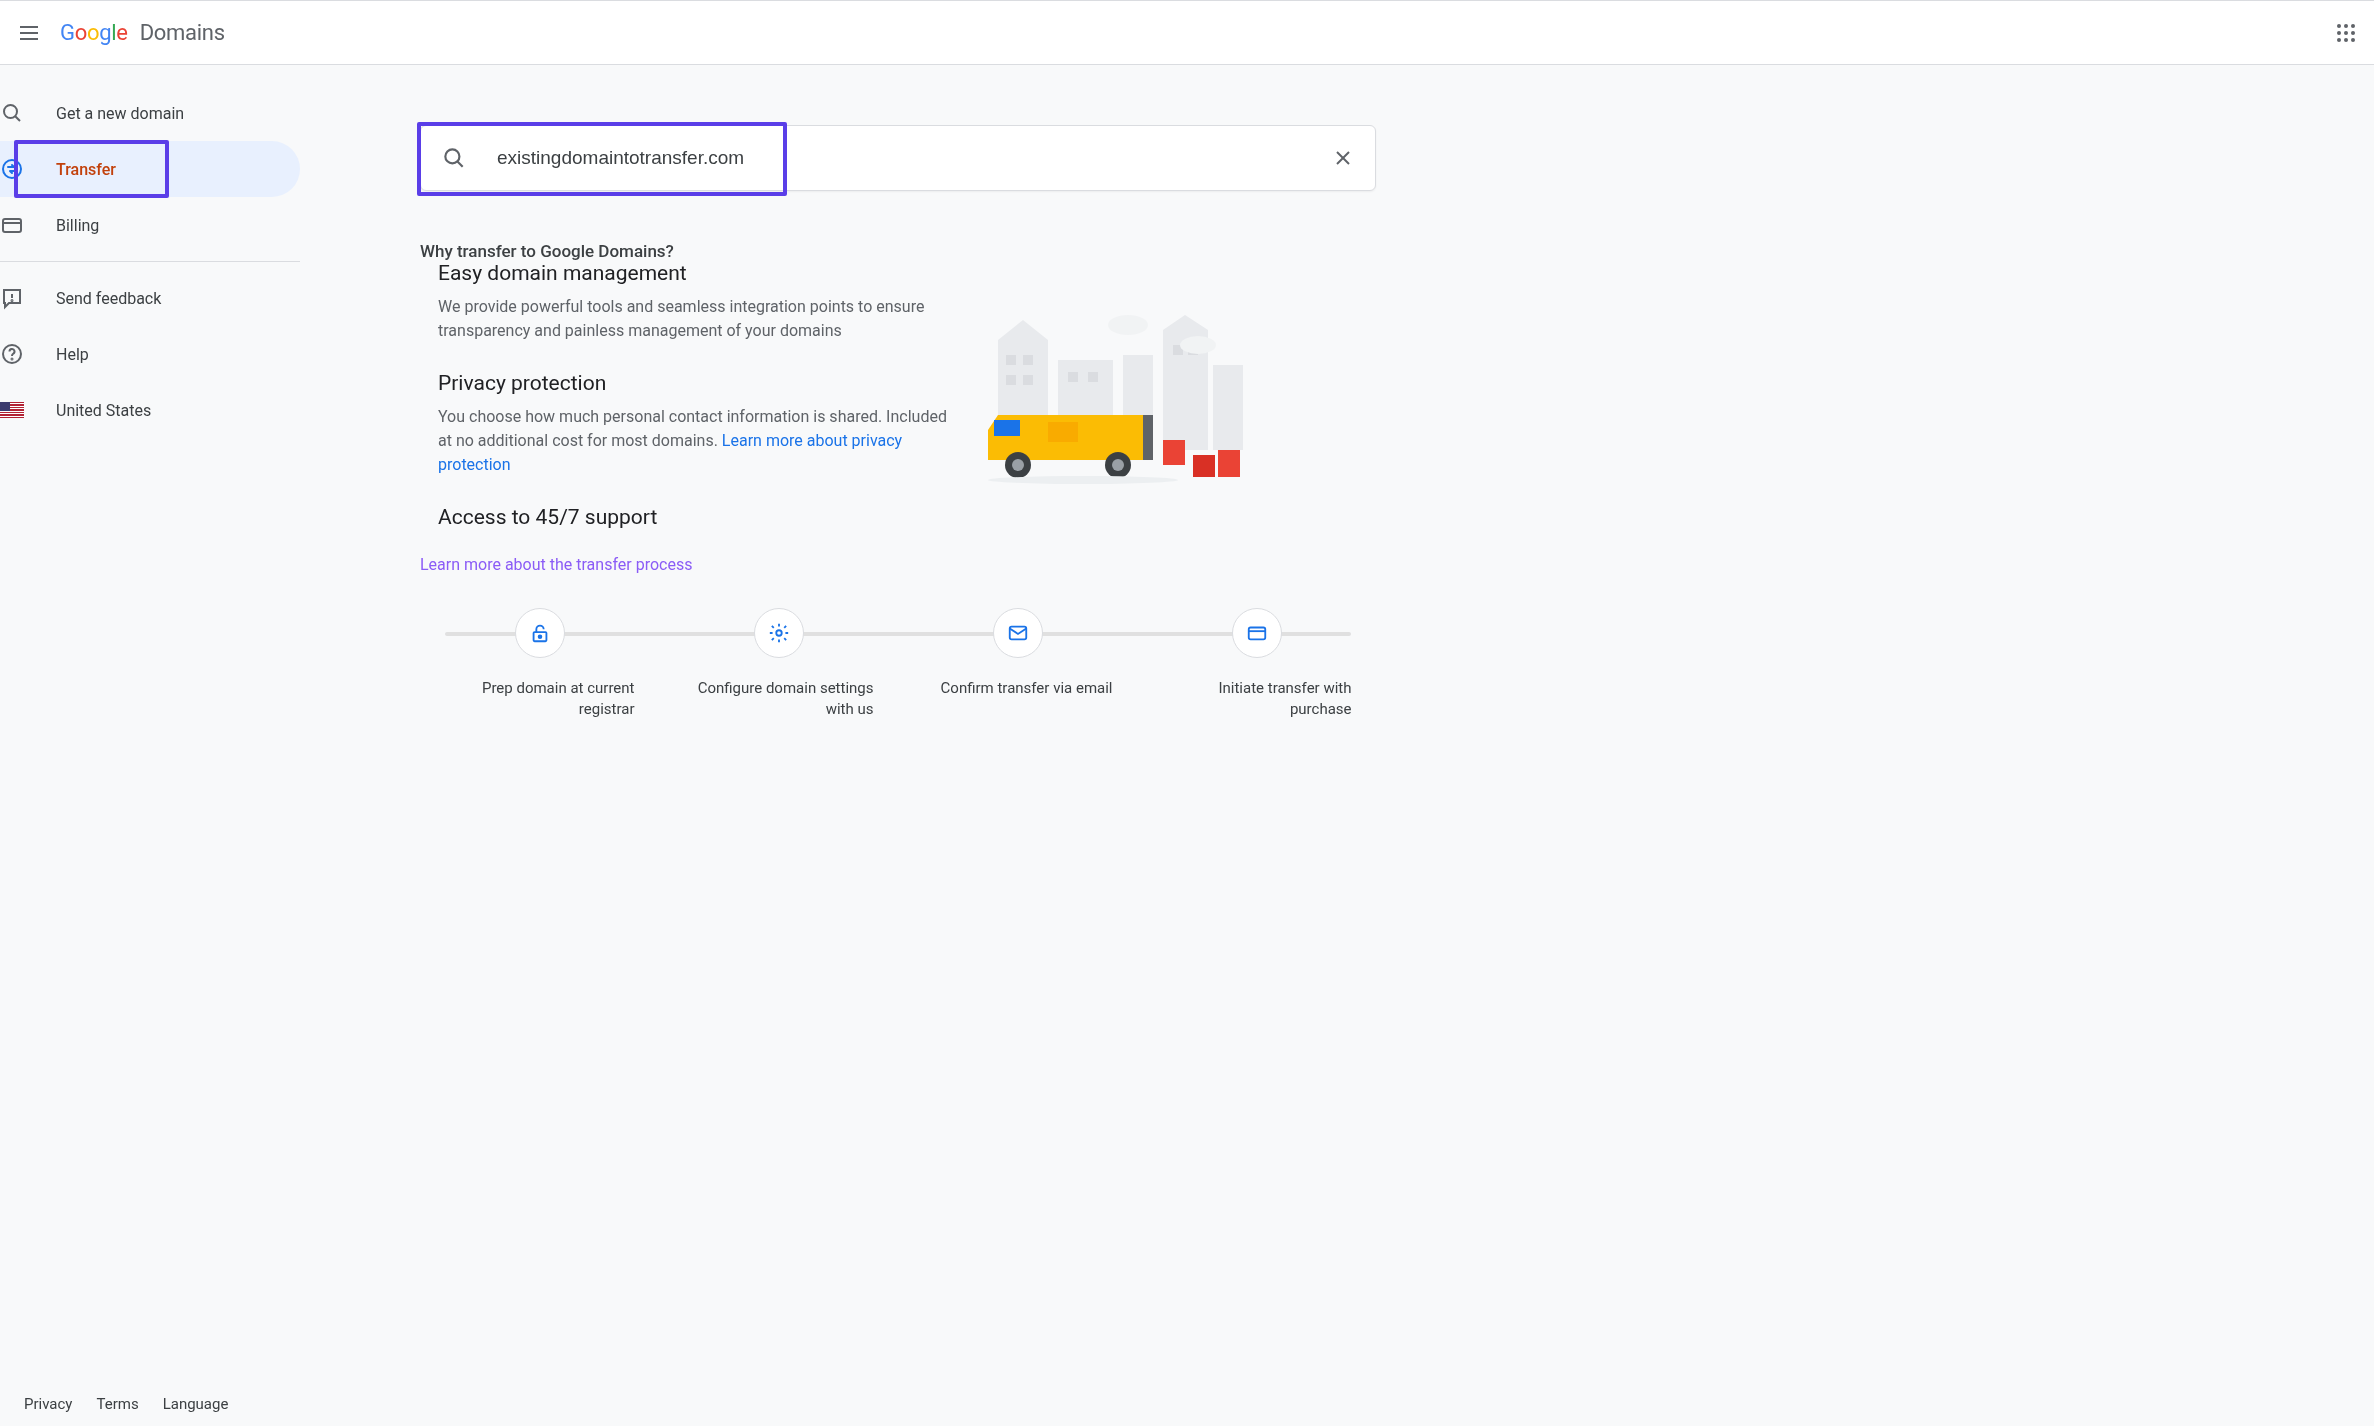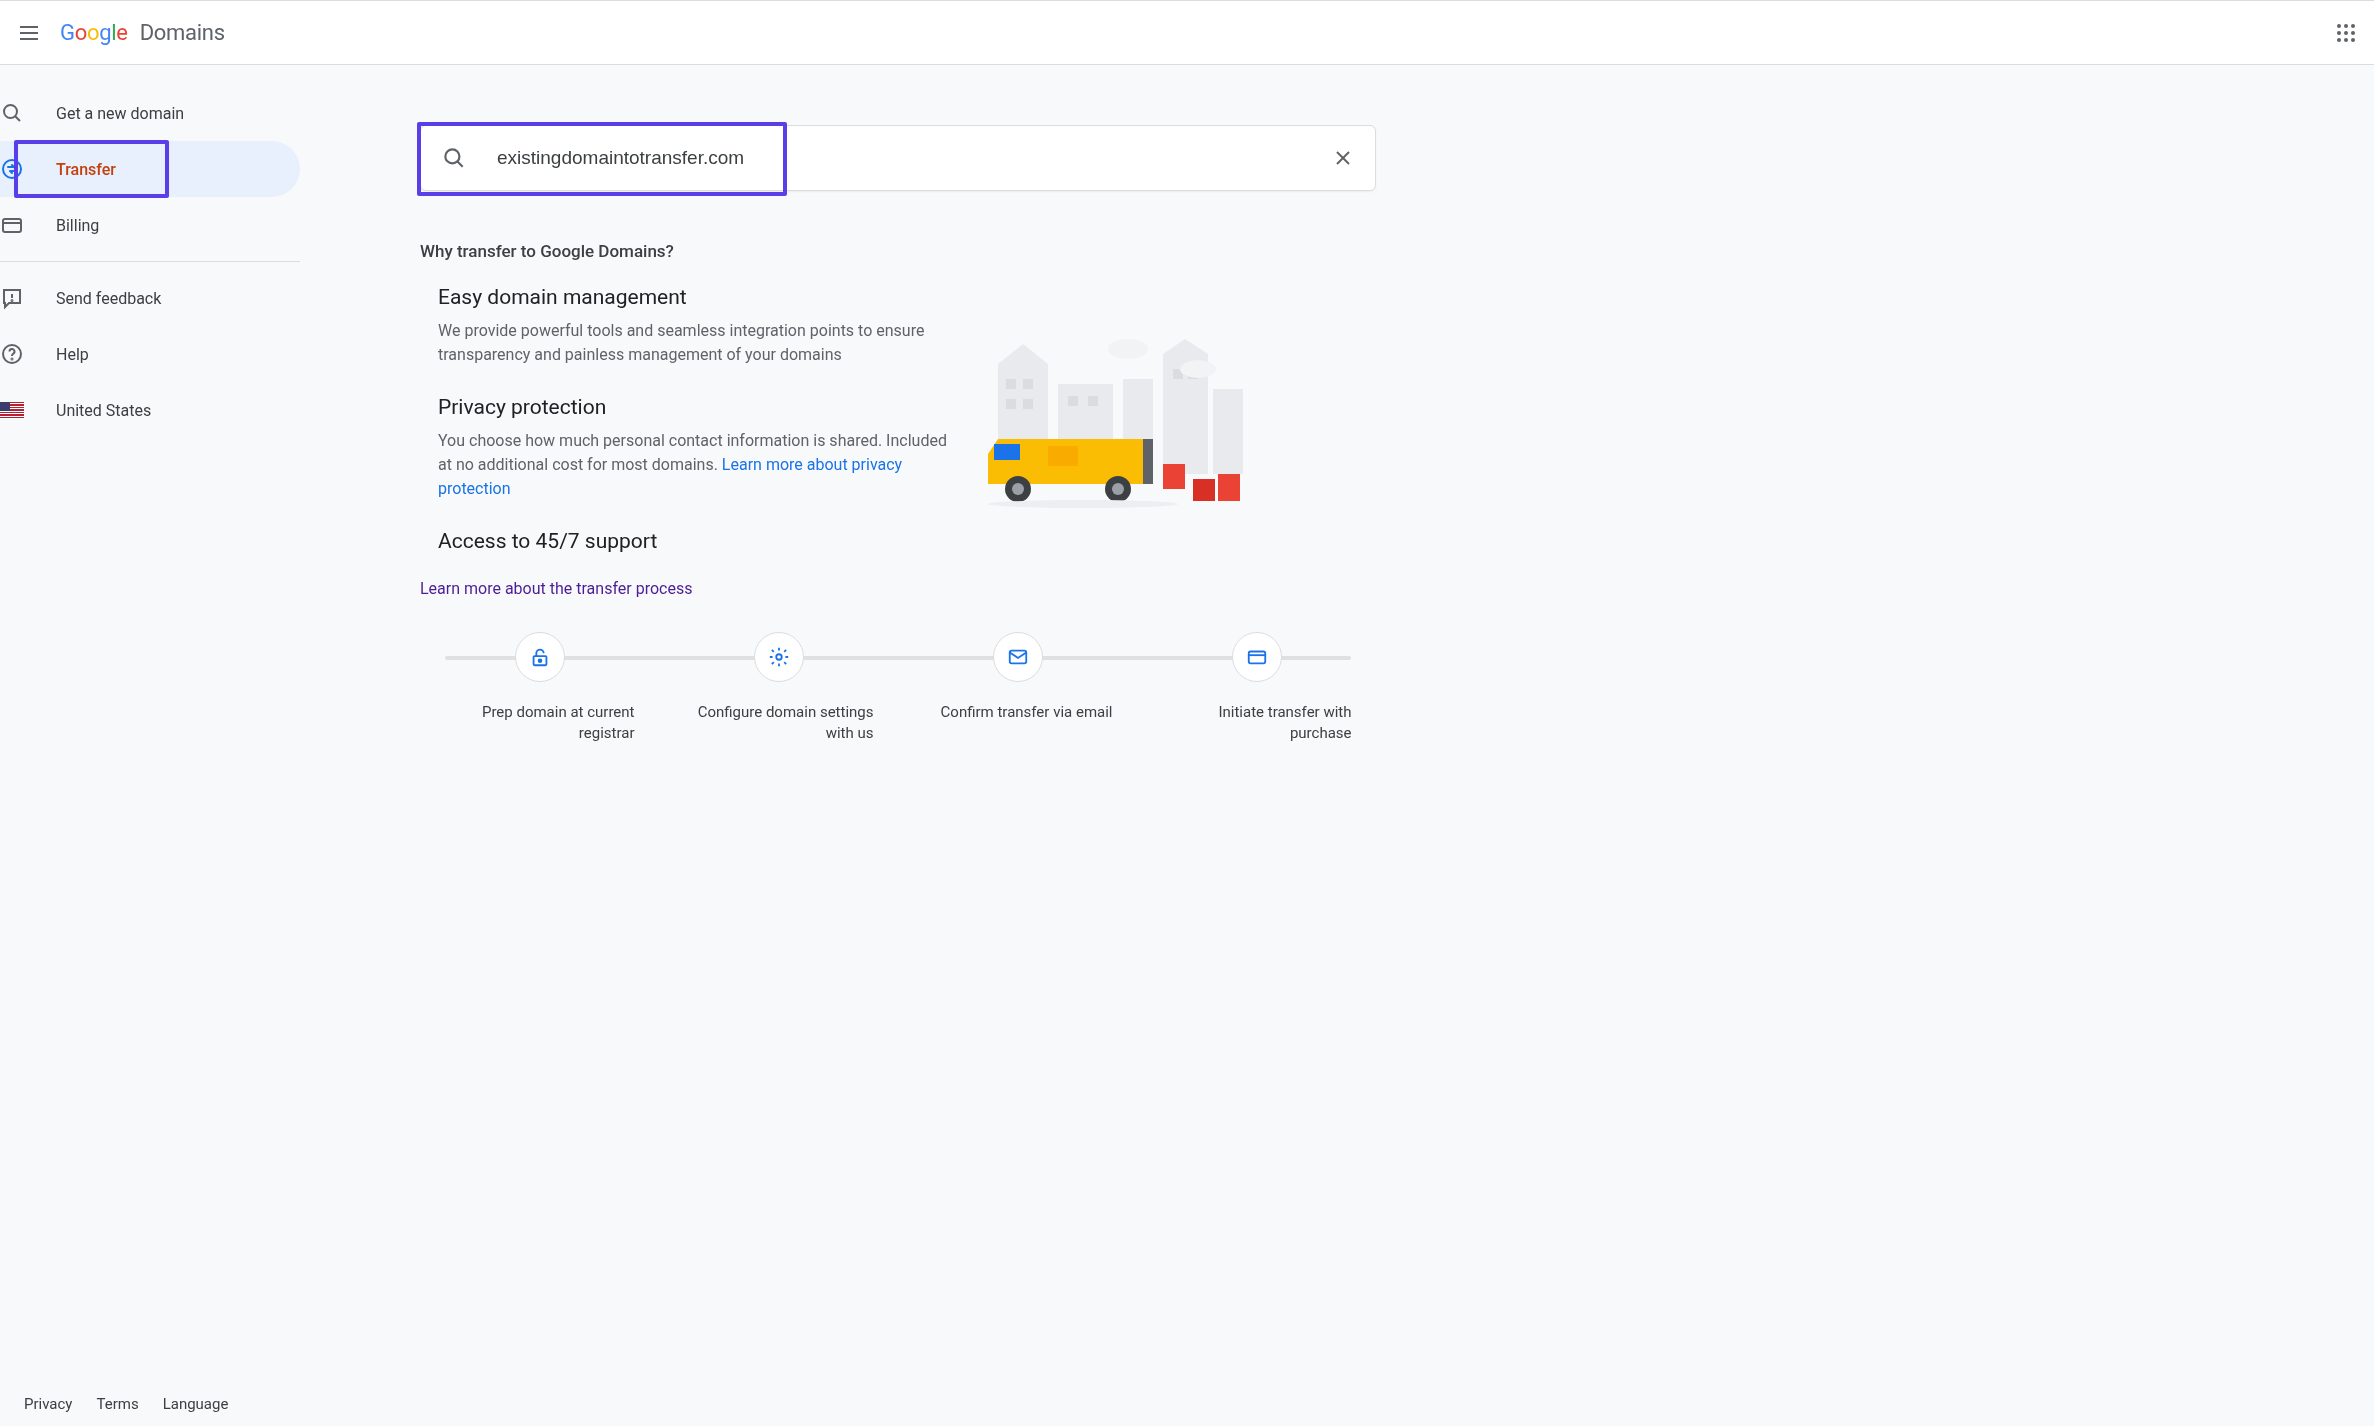--- a/index.html
+++ b/index.html
@@ -209,21 +209,20 @@
   }
   .section-title {
     margin-top: 50px;
     font-size: 17px;
     color: #3c4043;
     font-weight: 500;
   }
   .benefits-row {
     display: flex;
     gap: 28px;
-    margin-top: 24px;
   }
   .benefits {
     flex: 1;
     max-width: 540px;
     padding-left: 18px;
   }
   .benefit h3 {
     font-size: 21px;
     font-weight: 400;
     color: #202124;
@@ -239,21 +238,21 @@
     color: #1a73e8;
     text-decoration: none;
   }
   .illus {
     width: 260px;
     height: 200px;
     align-self: center;
   }
   .learn-link {
     display: block;
-    color: #4c1d95;
+    color: #8b5cf6;
     font-size: 16px;
     text-decoration: none;
     margin-top: 16px;
     margin-bottom: 24px;
   }
   .steps {
     display: flex;
     align-items: flex-start;
     justify-content: space-between;
     position: relative;

